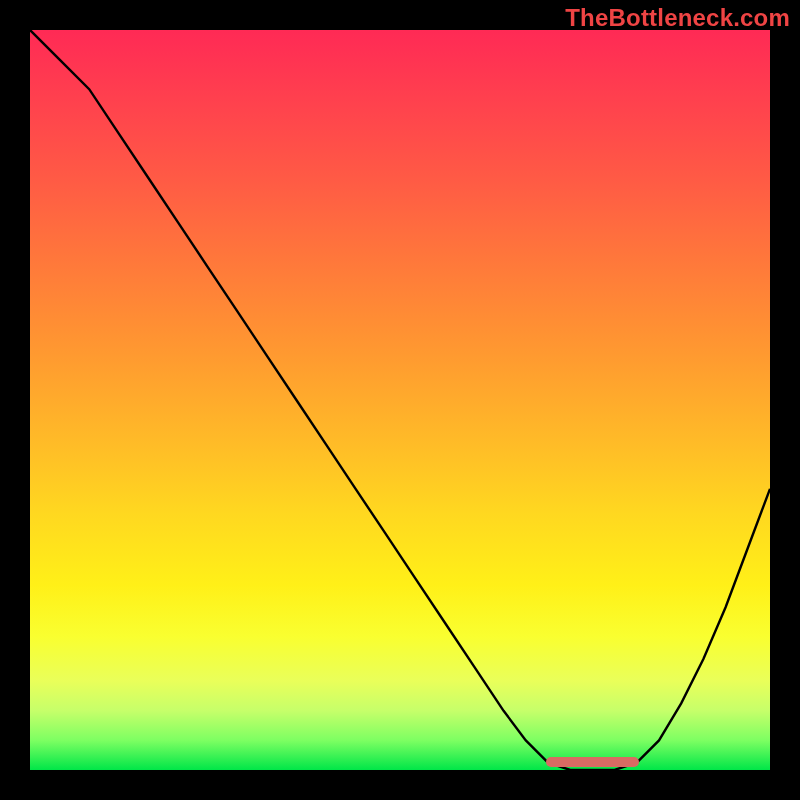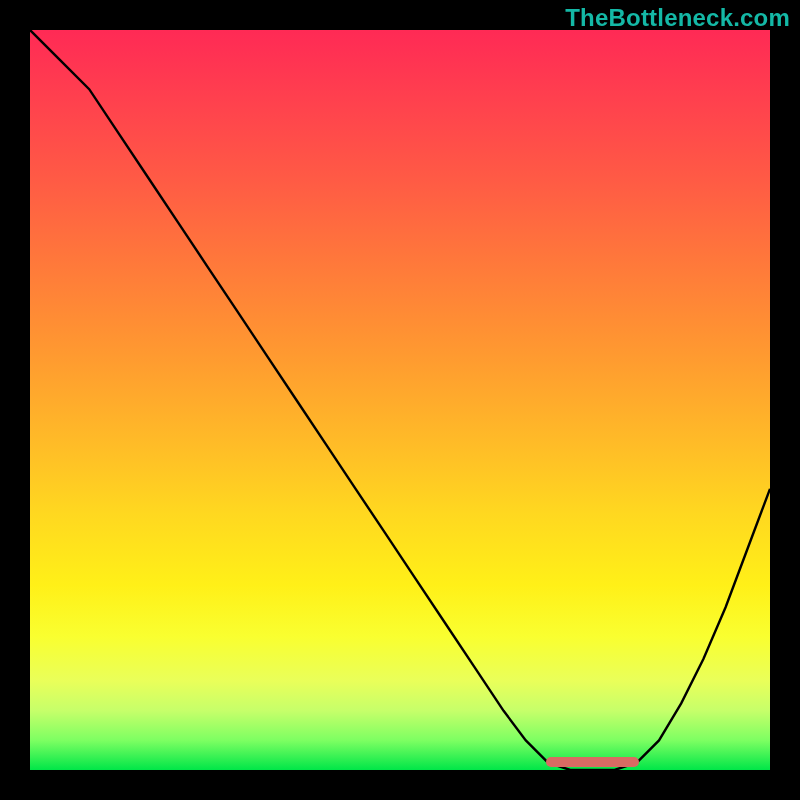--- a/index.html
+++ b/index.html
@@ -14,21 +14,21 @@
   .frame {
     position: relative;
     width: 800px;
     height: 800px;
     background: #000;
   }
   .watermark {
     position: absolute;
     top: 4px;
     right: 10px;
-    color: #14b8a6;
+    color: #ef4444;
     font-size: 24px;
     font-weight: 600;
     letter-spacing: 0.2px;
     z-index: 10;
   }
   .plot {
     position: absolute;
     left: 30px;
     top: 30px;
     width: 740px;

